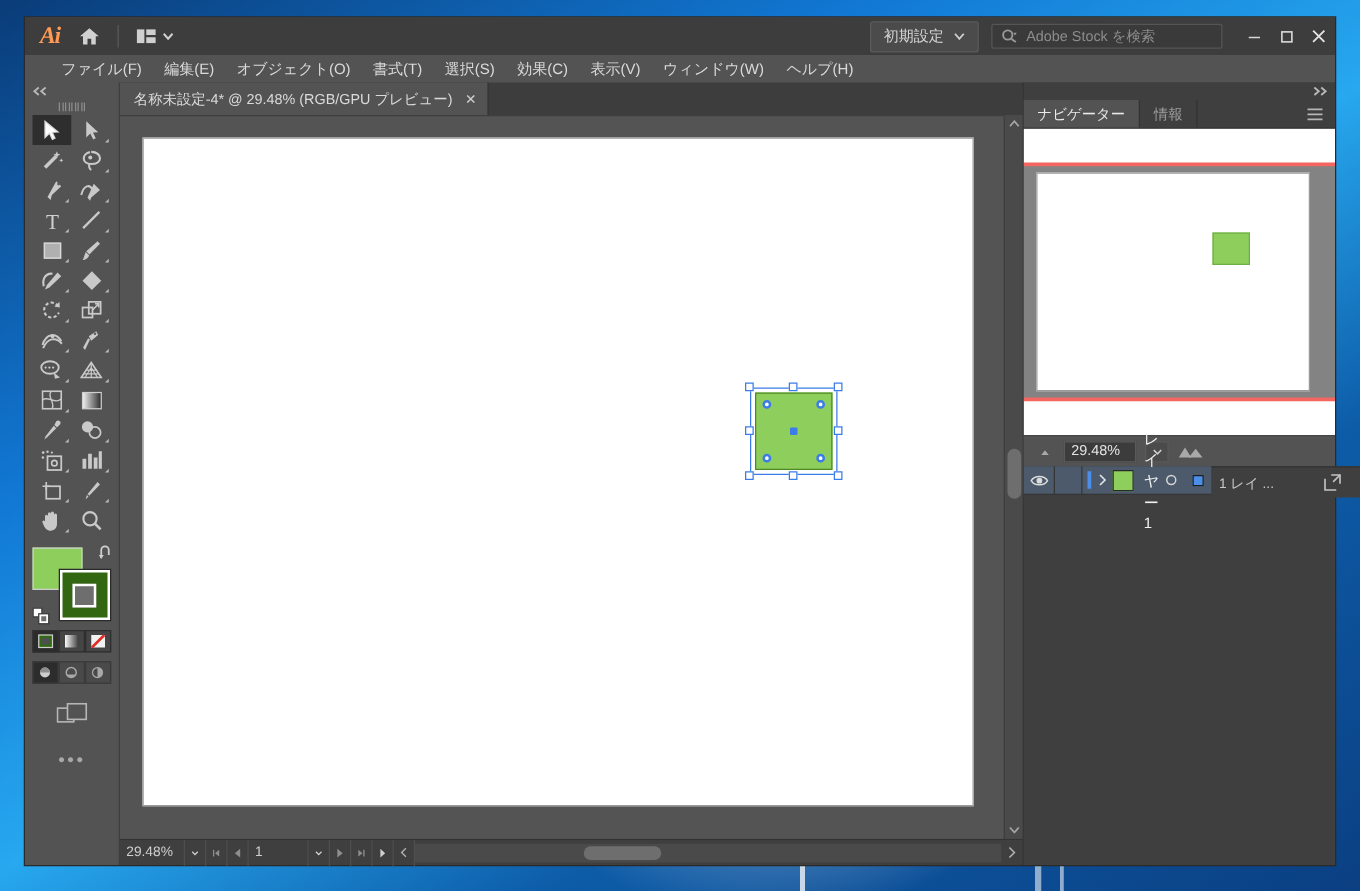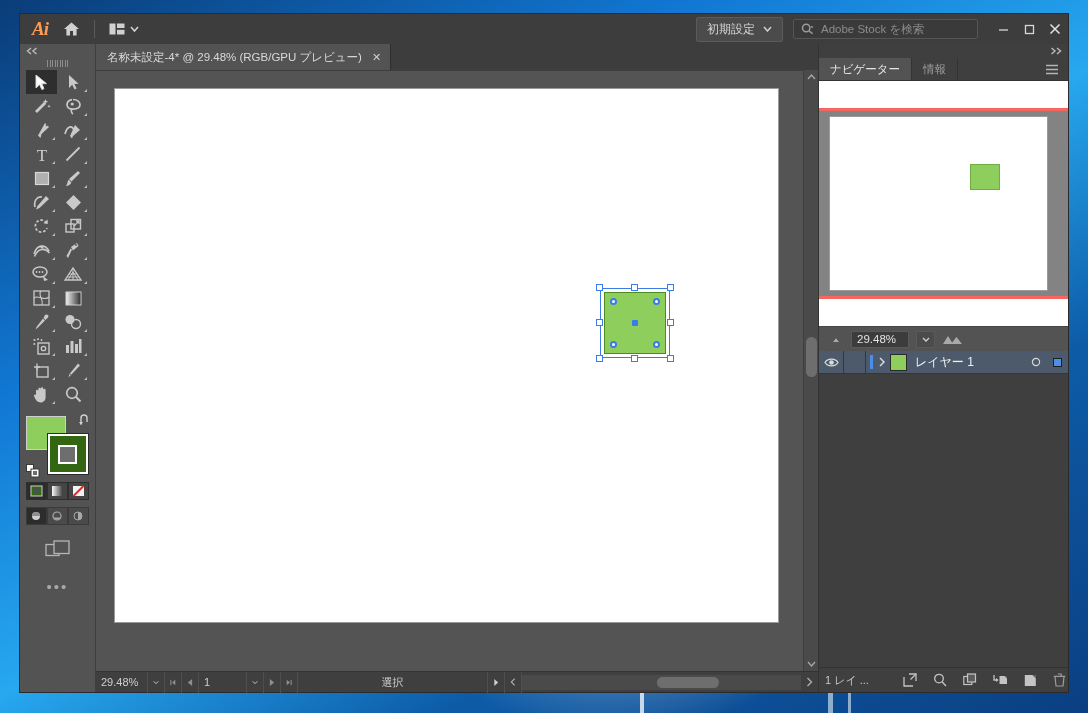--- a/index.html
+++ b/index.html
@@ -208,21 +208,21 @@
   .nav-viewline{ position:absolute; left:0; right:0; height:3px; background:#f4665f;}
   .navzoomrow{
     height:25px; background:#535353; display:flex; align-items:center; gap:7px;
     padding:0 10px; border-top:1px solid #464646;
   }
   .zoominput{
     width:58px; height:17px; background:#3c3c3c; border:1px solid #5a5a5a;
     color:#e4e4e4; font-size:11.5px; display:flex; align-items:center; padding:0 5px;
   }
   .zoomcaret{ width:19px; height:17px; background:#4b4b4b; border:1px solid #5a5a5a; display:flex; align-items:center; justify-content:center; cursor:pointer;}
-  .layerspanel{ flex:1; display:flex; flex-direction:column; background:#3f3f3f; min-height:0;}
+  .layerspanel{ flex:1; display:flex; flex-direction:row; background:#3f3f3f; min-height:0;}
   .layerlist{ flex:1; background:#3f3f3f; min-height:0; }
   .layerrow{
     height:23px; display:flex; align-items:center; background:#4c5a6b;
     border-bottom:1px solid #363636; position:relative;
   }
   .lr-eye{ width:25px; display:flex; align-items:center; justify-content:center; border-right:1px solid #363636; height:23px; cursor:pointer;}
   .lr-lock{ width:22px; height:23px; border-right:1px solid #363636; }
   .lr-sel{ width:3px; height:14px; background:#4b8fe8; margin-left:4px; }
   .lr-chev{ width:17px; display:flex; align-items:center; justify-content:center; color:#dcdcdc; cursor:pointer;}
   .lr-thumb{ width:17px; height:17px; background:#8ece5c; border:1px solid #2a2a2a; margin-right:8px;}
@@ -294,20 +294,31 @@
           </svg>
       </div>
       <div class="winbtn">
         <svg width="12" height="12" viewBox="0 0 12 12">
             <path d="M1.5 1.5 L10.5 10.5 M10.5 1.5 L1.5 10.5" stroke="#e2e2e2" stroke-width="1.5"></path>
           </svg>
       </div>
     </div>
   </div>
 
+  <div class="menubar">
+    <div class="menu-item">ファイル(F)</div>
+    <div class="menu-item">編集(E)</div>
+    <div class="menu-item">オブジェクト(O)</div>
+    <div class="menu-item">書式(T)</div>
+    <div class="menu-item">選択(S)</div>
+    <div class="menu-item">効果(C)</div>
+    <div class="menu-item">表示(V)</div>
+    <div class="menu-item">ウィンドウ(W)</div>
+    <div class="menu-item">ヘルプ(H)</div>
+  </div>
 
   <div class="workarea">
 
     <div class="toolpanel">
       <div class="tp-head">
         <svg width="13" height="8" viewBox="0 0 13 8">
           <path d="M5 1 L1.5 4 L5 7 M10.5 1 L7 4 L10.5 7" stroke="#b8b8b8" stroke-width="1.5" fill="none"></path>
         </svg>
       </div>
       <div class="tp-grip">
@@ -696,21 +707,20 @@
           <svg width="7" height="9" viewBox="0 0 7 9">
               <path d="M1 0.5 L1 8.5 L6 4.5 Z" fill="#8e8e8e"></path>
             </svg>
         </div>
         <div class="sb-cell sb-nav">
           <svg width="9" height="9" viewBox="0 0 9 9">
               <path d="M1 0.5 L1 8.5 L6 4.5 Z" fill="#8e8e8e"></path>
               <rect x="6.9" y="0.5" width="1.6" height="8" fill="#8e8e8e"></rect>
             </svg>
         </div>
-        <div class="sb-cell sb-status">選択</div>
         <div class="sb-cell sb-nav">
           <svg width="7" height="9" viewBox="0 0 7 9">
               <path d="M1.5 0.5 L1.5 8.5 L6 4.5 Z" fill="#d0d0d0"></path>
             </svg>
         </div>
         <div class="sb-cell sb-nav">
           <svg width="7" height="10" viewBox="0 0 7 10">
               <path d="M5.5 1 L1.5 5 L5.5 9" stroke="#b0b0b0" stroke-width="1.3" fill="none"></path>
             </svg>
         </div>

